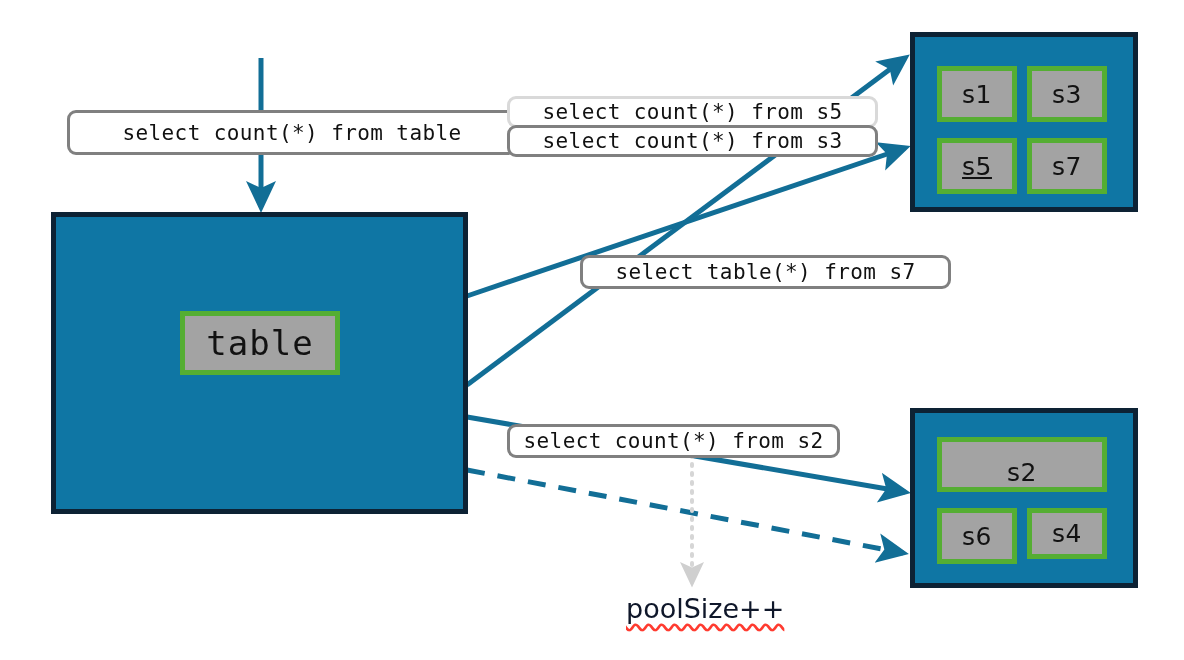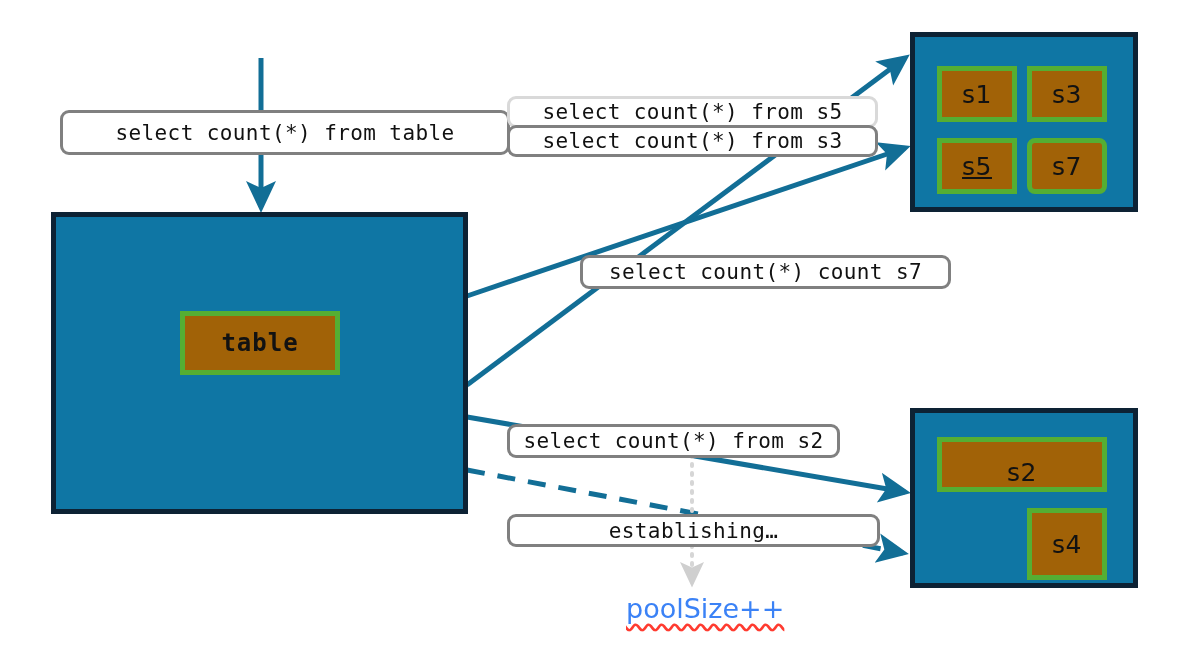--- a/index.html
+++ b/index.html
@@ -31,36 +31,35 @@
   .container-box {
     position: absolute;
     background: #0f76a4;
     border: 5px solid #0d2234;
     box-sizing: border-box;
   }
 
   
   .node-box {
     position: absolute;
-    background: #a16207;
+    background: #a3a3a3;
     border: 5px solid #55ae33;
     box-sizing: border-box;
     display: flex;
     align-items: center;
     justify-content: center;
     color: #121212;
     font-family: "DejaVu Sans", sans-serif;
     font-size: 25px;
     letter-spacing: 0.5px;
   }
   .node-box.mono {
     font-family: "DejaVu Sans Mono", monospace;
-    font-size: 24px;
+    font-size: 34px;
     letter-spacing: 1px;
-    font-weight: bold;
   }
 
   
   .pill {
     position: absolute;
     background: #ffffff;
     border: 3px solid #808080;
     border-radius: 9px;
     box-sizing: border-box;
     display: flex;
@@ -72,21 +71,21 @@
     letter-spacing: 0.4px;
     white-space: nowrap;
   }
   .pill.light {
     border-color: #d9d9d9;
   }
 
   
   .ghost-text {
     position: absolute;
-    color: #3b82f6;
+    color: #0f172a;
     font-family: "DejaVu Sans", sans-serif;
     font-size: 27px;
     white-space: nowrap;
     text-decoration: underline wavy #ff3b30;
     text-decoration-skip-ink: none;
     text-underline-offset: 5px;
   }
 </style>
 </head>
 <body>
@@ -110,69 +109,69 @@
 
     <line x1="467" y1="385" x2="905" y2="58" stroke="#126e96" stroke-width="5" marker-end="url(#ah)"></line>
 
     <line x1="467" y1="417" x2="905" y2="492" stroke="#126e96" stroke-width="5" marker-end="url(#ah)"></line>
 
     <line x1="467" y1="470" x2="903" y2="553" stroke="#126e96" stroke-width="5" stroke-dasharray="18 13" marker-end="url(#ah)"></line>
 
     <line x1="692" y1="455" x2="692" y2="582" stroke="#d6d6d6" stroke-width="4" stroke-dasharray="2 7" stroke-linecap="round" marker-end="url(#ah-gray)"></line>
   </svg>
 
-  <div class="pill" style="left:60px; top:110px; width:450px; height:45px;justify-content:center;">
+  <div class="pill" style="left:67px; top:110px; width:450px; height:45px;justify-content:center;">
     <span>select count(*) from table</span>
   </div>
 
   <div class="container-box" style="left:51px; top:212px; width:417px; height:302px;"></div>
 
   <div class="node-box mono" style="left:180px; top:311px; width:160px; height:64px;">
     <span>table</span>
   </div>
 
   <div class="pill light" style="left:507px; top:96px; width:371px; height:32px;">
     <span>select count(*) from s5</span>
   </div>
 
   <div class="pill" style="left:507px; top:125px; width:371px; height:32px;">
     <span>select count(*) from s3</span>
   </div>
 
   <div class="pill" style="left:580px; top:255px; width:371px; height:34px;">
-    <span>select count(*) count s7</span>
+    <span>select table(*) from s7</span>
   </div>
 
   <div class="pill" style="left:507px; top:424px; width:333px; height:34px;">
     <span>select count(*) from s2</span>
   </div>
 
-  <div class="pill" style="left:507px; top:514px; width:373px; height:33px;">
-    <span>establishing…</span>
-  </div>
 
   <div class="ghost-text" style="left:626px; top:593px;">poolSize++</div>
 
   <div class="container-box" style="left:910px; top:32px; width:228px; height:180px;"></div>
 
   <div class="node-box" style="left:937px; top:66px; width:80px; height:56px;">
     <span>s1</span>
   </div>
   <div class="node-box" style="left:1027px; top:66px; width:80px; height:56px;">
     <span>s3</span>
   </div>
   <div class="node-box" style="left:937px; top:138px; width:80px; height:56px;text-decoration:underline;">
     <span>s5</span>
   </div>
-  <div class="node-box" style="left:1027px; top:138px; width:80px; height:56px;border-radius:8px;">
+  <div class="node-box" style="left:1027px; top:138px; width:80px; height:56px;">
     <span>s7</span>
   </div>
 
   <div class="container-box" style="left:910px; top:408px; width:228px; height:180px;"></div>
 
   <div class="node-box" style="left:937px; top:437px; width:170px; height:55px;align-items:flex-end;">
     <span>s2</span>
   </div>
-  <div class="node-box" style="left:1027px; top:508px; width:80px; height:72px;text-align:right;">
+  <div class="node-box" style="left:937px; top:508px; width:80px; height:56px;">
+    <span>s6</span>
+  </div>
+  <div class="node-box" style="left:1027px; top:508px; width:80px; height:51px;text-align:right;">
     <span>s4</span>
   </div>
 
 </div>
 
 </body></html>

